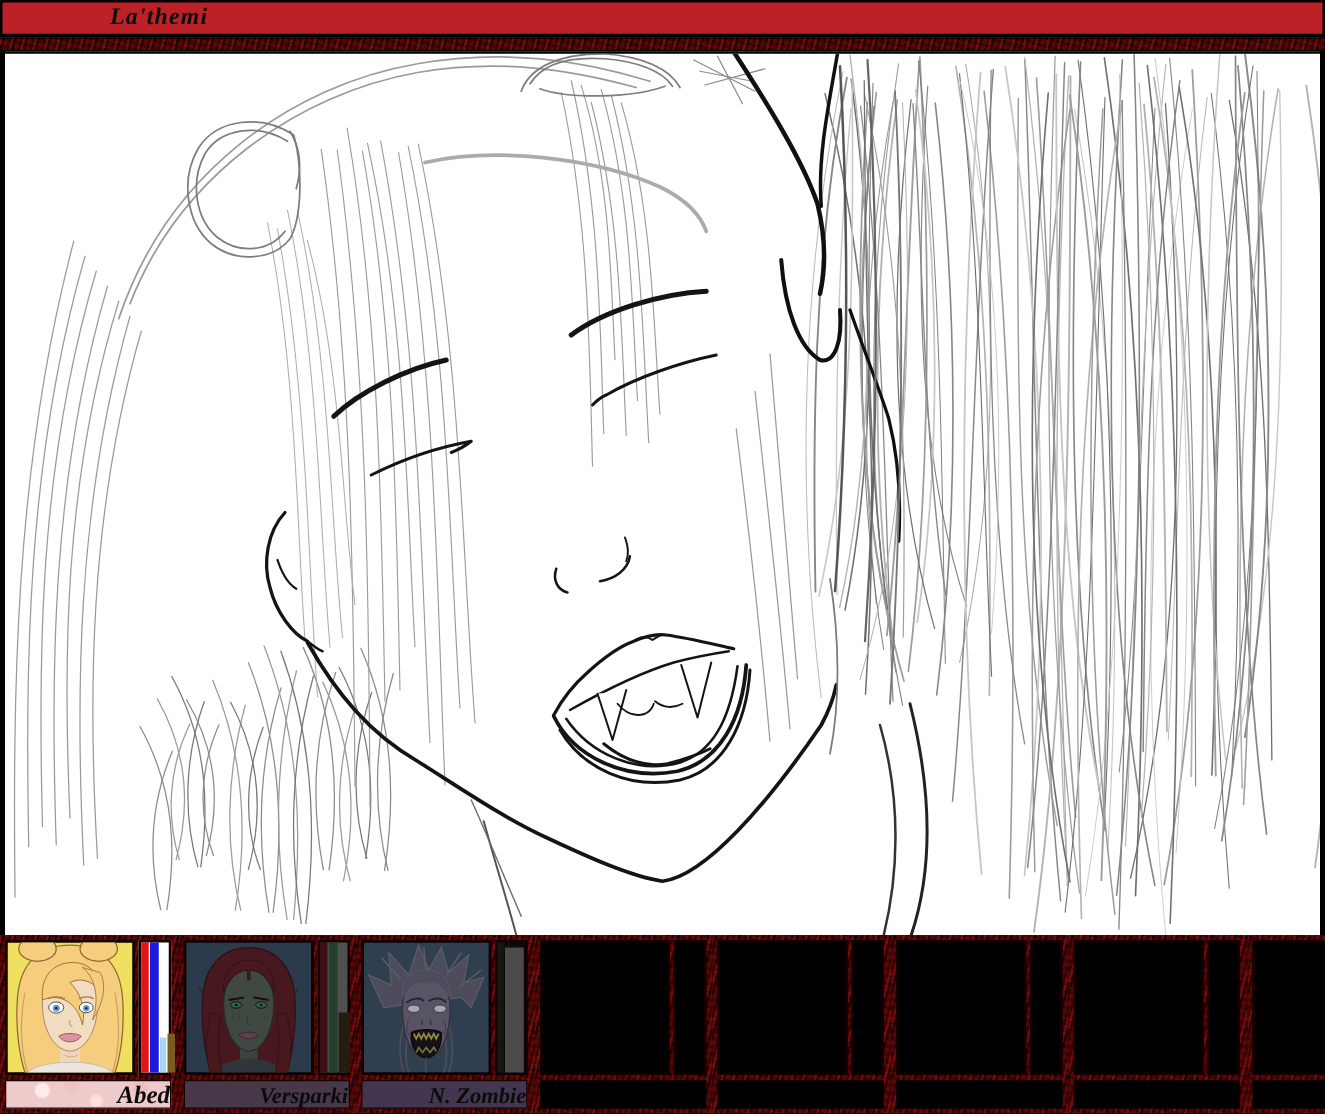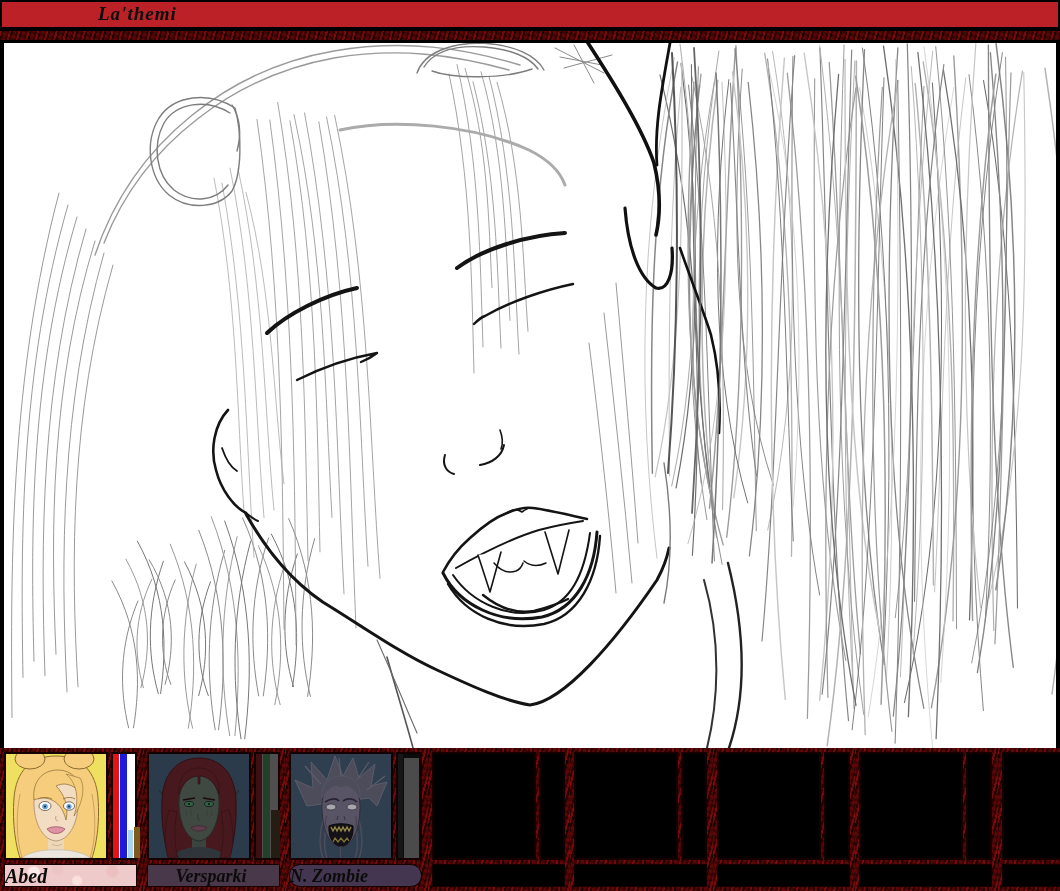--- a/index.html
+++ b/index.html
@@ -8,39 +8,39 @@
   
   .redtex{
     background-color:#3f0505;
     background-image:
       repeating-linear-gradient(105deg, rgba(150,14,14,.55) 0 2px, rgba(15,0,0,.55) 2px 4px,
         rgba(100,8,8,.45) 4px 7px, rgba(45,2,2,.5) 7px 9px),
       repeating-linear-gradient(15deg, rgba(130,10,10,.35) 0 3px, rgba(0,0,0,.3) 3px 6px);
   }
   .titlebar{position:absolute;left:0;top:0;width:1060px;height:30px;box-sizing:border-box;
     background:#bb2127;border:2px solid #000;border-bottom:3px solid #000;}
-  .title-text{position:absolute;left:96px;top:1px;font-size:19px;font-weight:bold;font-style:italic;
+  .title-text{position:absolute;left:86px;top:1px;font-size:19px;font-weight:bold;font-style:italic;
     color:#0d0d0d;letter-spacing:1px;}
   .redstrip{position:absolute;left:0;top:30px;width:1060px;height:11px;
     box-shadow:inset 0 1px 0 #000, inset 0 -1px 0 #000;}
   .canvas{position:absolute;left:0;top:41px;width:1060px;height:707px;box-sizing:border-box;
     background:#fff;border-left:4px solid #000;border-right:4px solid #000;border-top:2px solid #000;}
   .canvas svg{display:block;}
   
   .partybar{position:absolute;left:0;top:748px;width:1060px;height:143px;display:flex;
     overflow:hidden;background:#030303;}
   .slot{flex:none;width:142.5px;height:143px;box-sizing:border-box;padding:4px 0 0 4px;}
   .slot-top{display:flex;height:108px;}
   .portrait{width:104px;height:108px;box-sizing:border-box;border:2px solid #140000;background:#000;}
   .portrait svg{display:block;}
   .bars-box{width:26px;height:108px;box-sizing:border-box;border:2px solid #140000;margin-left:3px;
     display:flex;align-items:flex-end;gap:1px;background:#000;}
   .vbar{flex:none;}
   .plate{margin-top:4px;width:133px;height:23px;box-sizing:border-box;border:1px solid #140000;
-    display:flex;align-items:center;justify-content:flex-start;background:#000;}
+    display:flex;align-items:center;justify-content:flex-end;background:#000;}
   .plate span{font-weight:bold;font-style:italic;font-size:18px;color:#0b0b0b;line-height:1;}
   .slot0 .plate span{font-size:20px;}
   .marble{background-image:
       radial-gradient(circle at 22% 35%, rgba(255,238,238,.9) 0 5px, transparent 7px),
       radial-gradient(circle at 55% 75%, rgba(255,228,228,.8) 0 4px, transparent 6px),
       radial-gradient(circle at 82% 30%, rgba(235,185,185,.6) 0 5px, transparent 7px),
       radial-gradient(circle at 8% 80%, rgba(240,200,200,.6) 0 4px, transparent 6px),
       radial-gradient(circle at 40% 20%, rgba(235,190,190,.5) 0 5px, transparent 7px);}
 </style>
 </head>
@@ -388,21 +388,21 @@
             <path d="M42,88 L44,84 L47,88 L50,84 L53,88 L56,84 L58,87" stroke="#9a8c42" stroke-width="1.3" fill="none"></path>
             <path d="M50,92 C49,96 49,100 50,104" stroke="#5c5a6a" fill="none"></path>
             <rect width="100" height="104" fill="#0a0e14" opacity="0.18"></rect>
           </svg>
         </div>
         <div class="bars-box" style="background-color: rgb(11, 11, 11);">
             <div class="vbar" style="background: rgb(22, 22, 22); width: 5px; height: 100%;"></div>
             <div class="vbar" style="background: rgb(75, 75, 75); width: 15px; height: 96%;"></div>
           </div>
       </div>
-      <div class="plate" style="background-color: rgb(68, 54, 80); border-radius: 11px;">
+      <div class="plate" style="background-color: rgb(68, 54, 80);">
         <span>N. Zombie</span>
       </div>
     </div>
 
     <div class="slot redtex">
       <div class="slot-top">
         <div class="portrait"></div>
         <div class="bars-box" style="background-color: rgb(0, 0, 0);"></div>
       </div>
       <div class="plate" style="background-color: rgb(0, 0, 0);">

